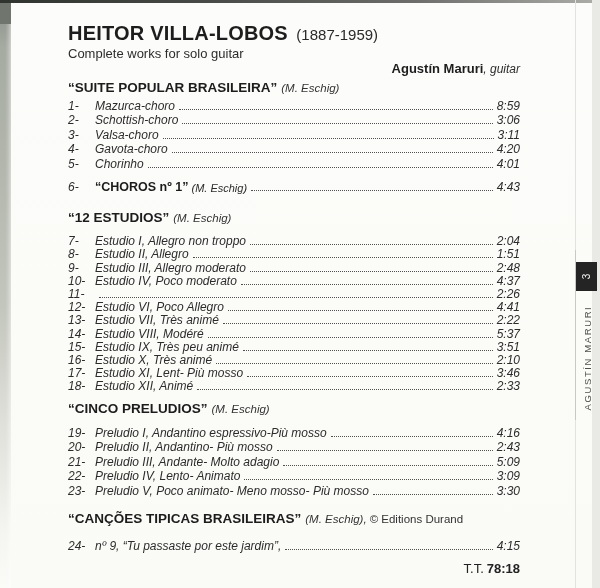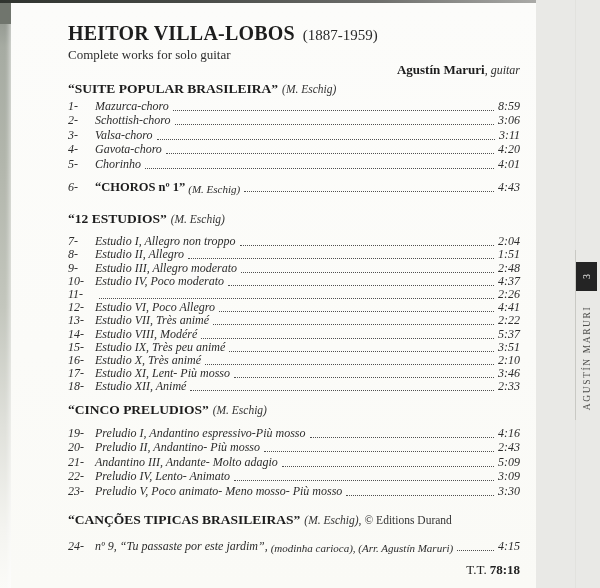--- a/index.html
+++ b/index.html
@@ -1,20 +1,20 @@
 <!DOCTYPE html>
 <html><head>
 <meta charset="utf-8">
 <style>
   html,body{margin:0;padding:0;}
   body{width:600px;height:588px;overflow:hidden;background:#e9e9e6;}
   .page{
-    position:relative;width:536px;height:588px;
+    position:relative;width:592px;height:588px;
     background:linear-gradient(180deg,#fcfcfa 0%,#fbfbf8 60%,#fafaf6 100%);
-    font-family:Liberation Serif, serif;
+    font-family:Liberation Sans, sans-serif;
     color:#2d2d2d;
   }
   
   .edge-left{
     position:absolute;left:0;top:0;width:11px;height:100%;
     background:linear-gradient(180deg,#878c85 0%,#a6aba2 8%,#b2b6ac 28%,#c3c6bd 52%,#dfe0da 72%,#f4f4f0 90%,#fbfbf8 100%);
     box-shadow:inset -4px 0 4px -2px rgba(255,255,255,.55);
   }
   .edge-left-corner{position:absolute;left:0;top:0;width:11px;height:24px;background:#70756d;}
   .edge-top{
@@ -272,21 +272,21 @@
   <div class="track-row">
     <span class="num">20-</span>
     <span class="t-title">Preludio II, Andantino- Più mosso</span>
 
     <span class="leader"></span>
     <span class="time">2:43</span>
   </div>
 
   <div class="track-row">
     <span class="num">21-</span>
-    <span class="t-title">Andantino III, Andante- Molto adagio</span>
+    <span class="t-title">Preludio III, Andante- Molto adagio</span>
 
     <span class="leader"></span>
     <span class="time">5:09</span>
   </div>
 
   <div class="track-row">
     <span class="num">22-</span>
     <span class="t-title">Preludio IV, Lento- Animato</span>
 
     <span class="leader"></span>
@@ -304,21 +304,20 @@
   </div>
 
   <div class="section">
     <div class="sec-head">
       <span class="sec-title">“CANÇÕES TIPICAS BRASILEIRAS”</span><span class="sec-attr">(M. Eschig),</span><span class="sec-attr2">© Editions Durand</span>
     </div>
     <div class="rows normal">
   <div class="track-row">
     <span class="num">24-</span>
     <span class="t-title">nº 9, “Tu passaste por este jardim”,</span>
-    <span class="t-note">(modinha carioca), (Arr. Agustín Maruri)</span>
     <span class="leader"></span>
     <span class="time">4:15</span>
   </div>
 </div>
   </div>
 </div>
 
     <div class="total-row">
       <span>T.T.</span><span class="total-time">78:18</span>
     </div>

